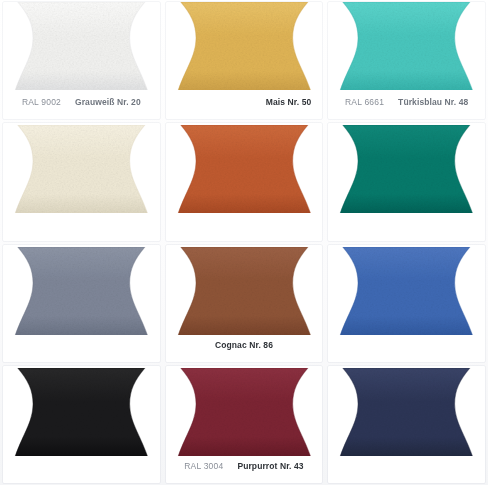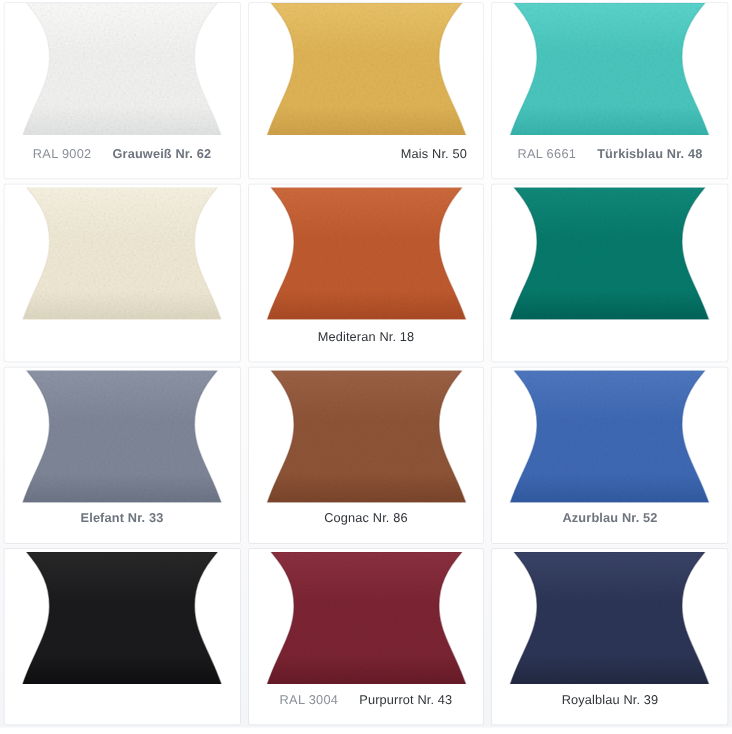--- a/index.html
+++ b/index.html
@@ -71,21 +71,21 @@
   .labels.right{justify-content:flex-end;padding-right:14px;}
   .ral{
     font-size:8.5px;
     color:#8a8f98;
     letter-spacing:0.2px;
     white-space:nowrap;
   }
   .nm{
     font-size:8.5px;
     color:#2f3338;
-    font-weight:normal;
+    font-weight:bold;
     letter-spacing:0.1px;
     white-space:nowrap;
   }
   .nm.light{color:#6f757e;font-weight:bold;}
 </style>
 </head>
 <body>
 
 <div id="sheet">
   <div class="grid" id="grid">
@@ -108,21 +108,21 @@
                 <path d="M 14,0 C 22,12 26,22 26,36 C 26,54 18,66 12,88 L 116,88 C 110,66 102,54 102,36 C 102,22 106,12 114,0 Z"></path>
               </clipPath>
             </defs>
             <path d="M 14,0 C 22,12 26,22 26,36 C 26,54 18,66 12,88 L 116,88 C 110,66 102,54 102,36 C 102,22 106,12 114,0 Z" fill="url(#lgg0)"></path>
             <rect x="0" y="0" width="128" height="88" filter="url(#fg0)" clip-path="url(#cg0)" opacity="0.17" class="leather"></rect>
             <path d="M 14,0 C 22,12 26,22 26,36 C 26,54 18,66 12,88 L 116,88 C 110,66 102,54 102,36 C 102,22 106,12 114,0 Z" fill="none" stroke="#E2E3E4" stroke-width="0.8" opacity="0.45"></path>
           </svg>
         </div>
         <div class="labels">
           <span class="ral">RAL 9002</span>
-          <span class="nm light">Grauweiß Nr. 62</span>
+          <span class="nm light">Grauweiß Nr. 20</span>
         </div>
       </div>
       <div class="cell r1">
         <div class="card"></div>
         <div class="swatch-wrap">
           <svg class="swatch" viewBox="0 0 128 88" preserveAspectRatio="none">
             <defs>
               <linearGradient id="lgg1" x1="0" y1="0" x2="0" y2="1">
                 <stop offset="0" stop-color="#EAC368"></stop>
                 <stop offset="0.38" stop-color="#E0B455"></stop>
@@ -217,23 +217,20 @@
               </filter>
               <clipPath id="cg4">
                 <path d="M 14,0 C 22,12 26,22 26,36 C 26,54 18,66 12,88 L 116,88 C 110,66 102,54 102,36 C 102,22 106,12 114,0 Z"></path>
               </clipPath>
             </defs>
             <path d="M 14,0 C 22,12 26,22 26,36 C 26,54 18,66 12,88 L 116,88 C 110,66 102,54 102,36 C 102,22 106,12 114,0 Z" fill="url(#lgg4)"></path>
             <rect x="0" y="0" width="128" height="88" filter="url(#fg4)" clip-path="url(#cg4)" opacity="0.17" class="leather"></rect>
             <path d="M 14,0 C 22,12 26,22 26,36 C 26,54 18,66 12,88 L 116,88 C 110,66 102,54 102,36 C 102,22 106,12 114,0 Z" fill="none" stroke="#A94A24" stroke-width="0.8" opacity="0.45"></path>
           </svg>
         </div>
-        <div class="labels">
-          <span class="nm">Mediteran Nr. 18</span>
-        </div>
       </div>
       <div class="cell r2">
         <div class="card"></div>
         <div class="swatch-wrap">
           <svg class="swatch" viewBox="0 0 128 88" preserveAspectRatio="none">
             <defs>
               <linearGradient id="lgg5" x1="0" y1="0" x2="0" y2="1">
                 <stop offset="0" stop-color="#10897A"></stop>
                 <stop offset="0.38" stop-color="#067A6B"></stop>
                 <stop offset="0.78" stop-color="#067A6B"></stop>
@@ -270,23 +267,20 @@
               </filter>
               <clipPath id="cg6">
                 <path d="M 14,0 C 22,12 26,22 26,36 C 26,54 18,66 12,88 L 116,88 C 110,66 102,54 102,36 C 102,22 106,12 114,0 Z"></path>
               </clipPath>
             </defs>
             <path d="M 14,0 C 22,12 26,22 26,36 C 26,54 18,66 12,88 L 116,88 C 110,66 102,54 102,36 C 102,22 106,12 114,0 Z" fill="url(#lgg6)"></path>
             <rect x="0" y="0" width="128" height="88" filter="url(#fg6)" clip-path="url(#cg6)" opacity="0.17" class="leather"></rect>
             <path d="M 14,0 C 22,12 26,22 26,36 C 26,54 18,66 12,88 L 116,88 C 110,66 102,54 102,36 C 102,22 106,12 114,0 Z" fill="none" stroke="#6C7486" stroke-width="0.8" opacity="0.45"></path>
           </svg>
         </div>
-        <div class="labels">
-          <span class="nm light">Elefant Nr. 33</span>
-        </div>
       </div>
       <div class="cell r3">
         <div class="card"></div>
         <div class="swatch-wrap">
           <svg class="swatch" viewBox="0 0 128 88" preserveAspectRatio="none">
             <defs>
               <linearGradient id="lgg7" x1="0" y1="0" x2="0" y2="1">
                 <stop offset="0" stop-color="#9C6145"></stop>
                 <stop offset="0.38" stop-color="#8E5437"></stop>
                 <stop offset="0.78" stop-color="#8E5437"></stop>
@@ -326,23 +320,20 @@
               </filter>
               <clipPath id="cg8">
                 <path d="M 14,0 C 22,12 26,22 26,36 C 26,54 18,66 12,88 L 116,88 C 110,66 102,54 102,36 C 102,22 106,12 114,0 Z"></path>
               </clipPath>
             </defs>
             <path d="M 14,0 C 22,12 26,22 26,36 C 26,54 18,66 12,88 L 116,88 C 110,66 102,54 102,36 C 102,22 106,12 114,0 Z" fill="url(#lgg8)"></path>
             <rect x="0" y="0" width="128" height="88" filter="url(#fg8)" clip-path="url(#cg8)" opacity="0.17" class="leather"></rect>
             <path d="M 14,0 C 22,12 26,22 26,36 C 26,54 18,66 12,88 L 116,88 C 110,66 102,54 102,36 C 102,22 106,12 114,0 Z" fill="none" stroke="#315AA1" stroke-width="0.8" opacity="0.45"></path>
           </svg>
         </div>
-        <div class="labels">
-          <span class="nm light">Azurblau Nr. 52</span>
-        </div>
       </div>
       <div class="cell r4">
         <div class="card"></div>
         <div class="swatch-wrap">
           <svg class="swatch" viewBox="0 0 128 88" preserveAspectRatio="none">
             <defs>
               <linearGradient id="lgg9" x1="0" y1="0" x2="0" y2="1">
                 <stop offset="0" stop-color="#282829"></stop>
                 <stop offset="0.38" stop-color="#1A1A1C"></stop>
                 <stop offset="0.78" stop-color="#1A1A1C"></stop>
@@ -408,18 +399,15 @@
               </filter>
               <clipPath id="cg11">
                 <path d="M 14,0 C 22,12 26,22 26,36 C 26,54 18,66 12,88 L 116,88 C 110,66 102,54 102,36 C 102,22 106,12 114,0 Z"></path>
               </clipPath>
             </defs>
             <path d="M 14,0 C 22,12 26,22 26,36 C 26,54 18,66 12,88 L 116,88 C 110,66 102,54 102,36 C 102,22 106,12 114,0 Z" fill="url(#lgg11)"></path>
             <rect x="0" y="0" width="128" height="88" filter="url(#fg11)" clip-path="url(#cg11)" opacity="0.17" class="leather"></rect>
             <path d="M 14,0 C 22,12 26,22 26,36 C 26,54 18,66 12,88 L 116,88 C 110,66 102,54 102,36 C 102,22 106,12 114,0 Z" fill="none" stroke="#212941" stroke-width="0.8" opacity="0.45"></path>
           </svg>
         </div>
-        <div class="labels">
-          <span class="nm">Royalblau Nr. 39</span>
-        </div>
       </div>
     </div>
 </div>
 
 </body></html>

